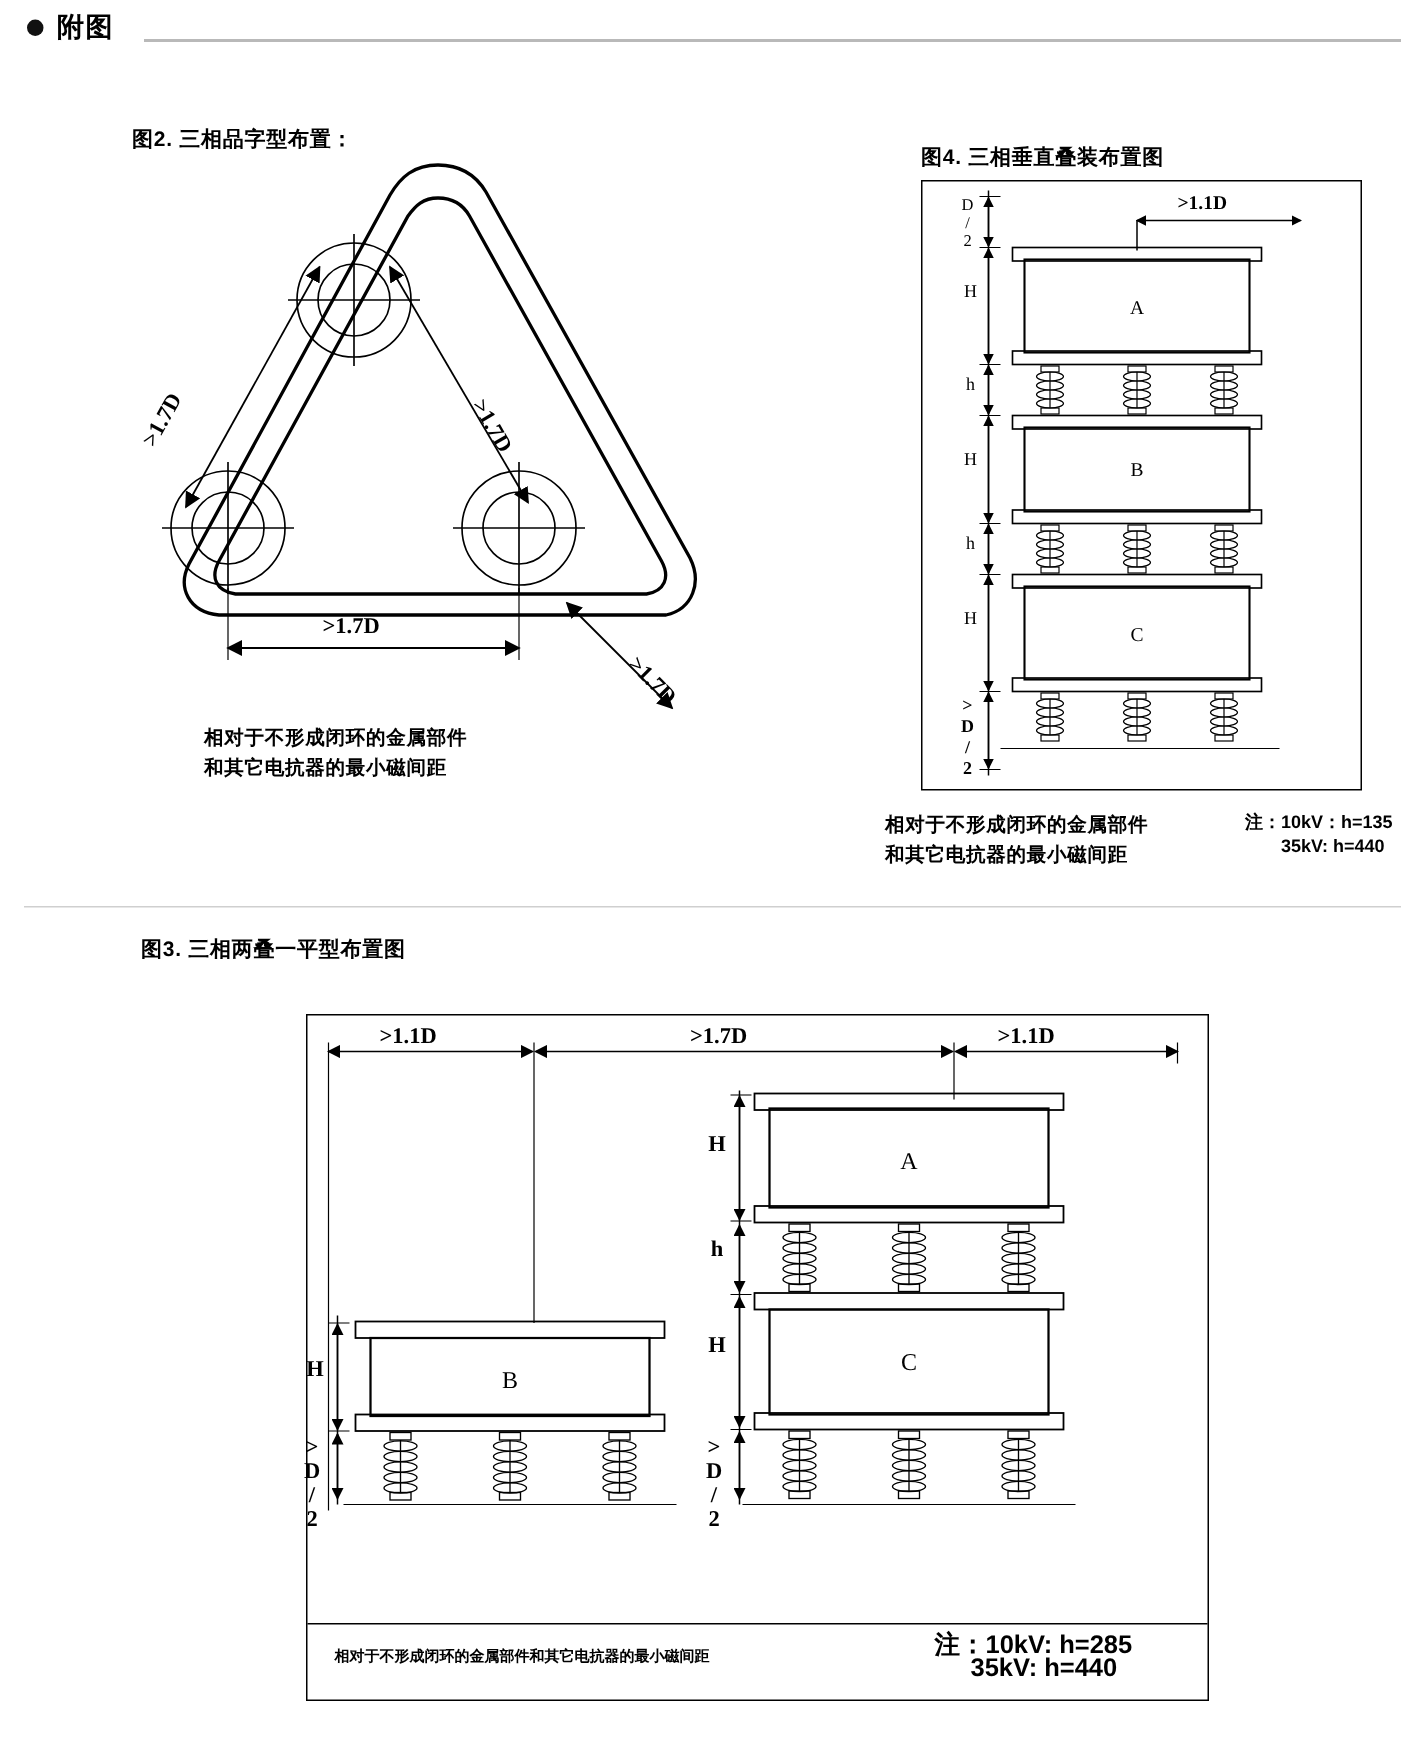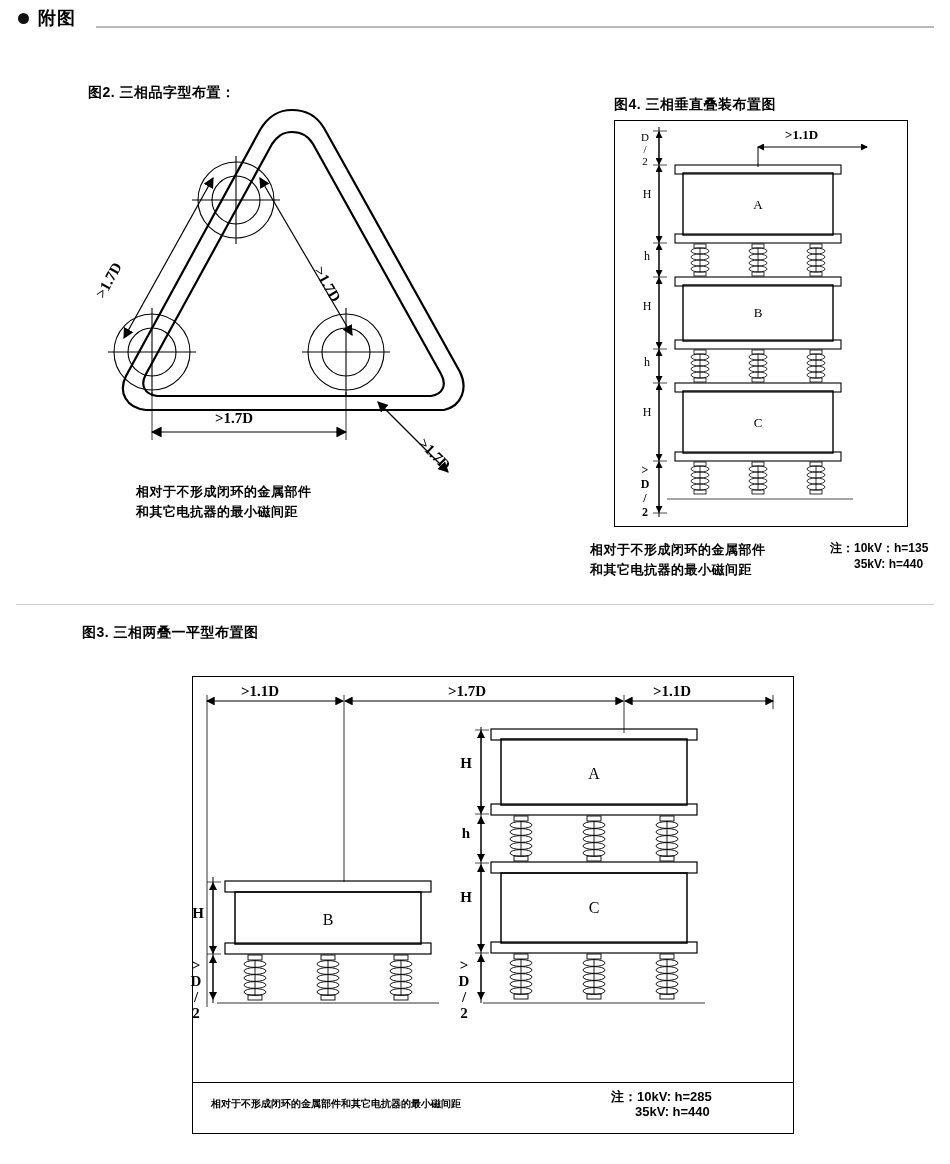--- a/index.html
+++ b/index.html
@@ -37,25 +37,25 @@
   #fig2 .t{position:absolute;}
   #fig2 .c2{position:absolute;left:76px;top:402px;width:360px;text-align:left;}
 
   
   #fig4{position:absolute;left:600px;top:80px;width:340px;height:510px;}
   #fig4 .box{position:absolute;left:14px;top:40px;width:292px;height:405px;border:1px solid #000;background:#fff;}
   #fig4 .c4{position:absolute;left:-10px;top:460px;width:360px;}
   #fig4 .n4{position:absolute;left:230px;top:460px;width:190px;}
 
   
-  #fig3{position:absolute;left:60px;top:620px;width:830px;height:530px;}
+  #fig3{position:absolute;left:72px;top:620px;width:830px;height:530px;}
   #fig3 .box{position:absolute;left:132px;top:56px;width:600px;height:456px;border:1px solid #000;background:#fff;}
   #fig3 .botbar{position:absolute;left:0;bottom:0;width:600px;height:50px;border-top:1px solid #000;}
   #fig3 .botnote{position:absolute;left:18px;top:14px;font-size:10px;font-weight:bold;text-align:center;}
-  #fig3 .botnum{position:absolute;left:418px;top:6px;font-size:13px;font-weight:bold;line-height:15px;}
+  #fig3 .botnum{position:absolute;left:418px;top:6px;font-size:17px;font-weight:bold;line-height:15px;}
 
   svg{display:block;}
   text{font-family:"Liberation Serif","DejaVu Serif",serif;}
 </style>
 </head>
 <body>
 
 <div class="page">
 
   <div class="header">

